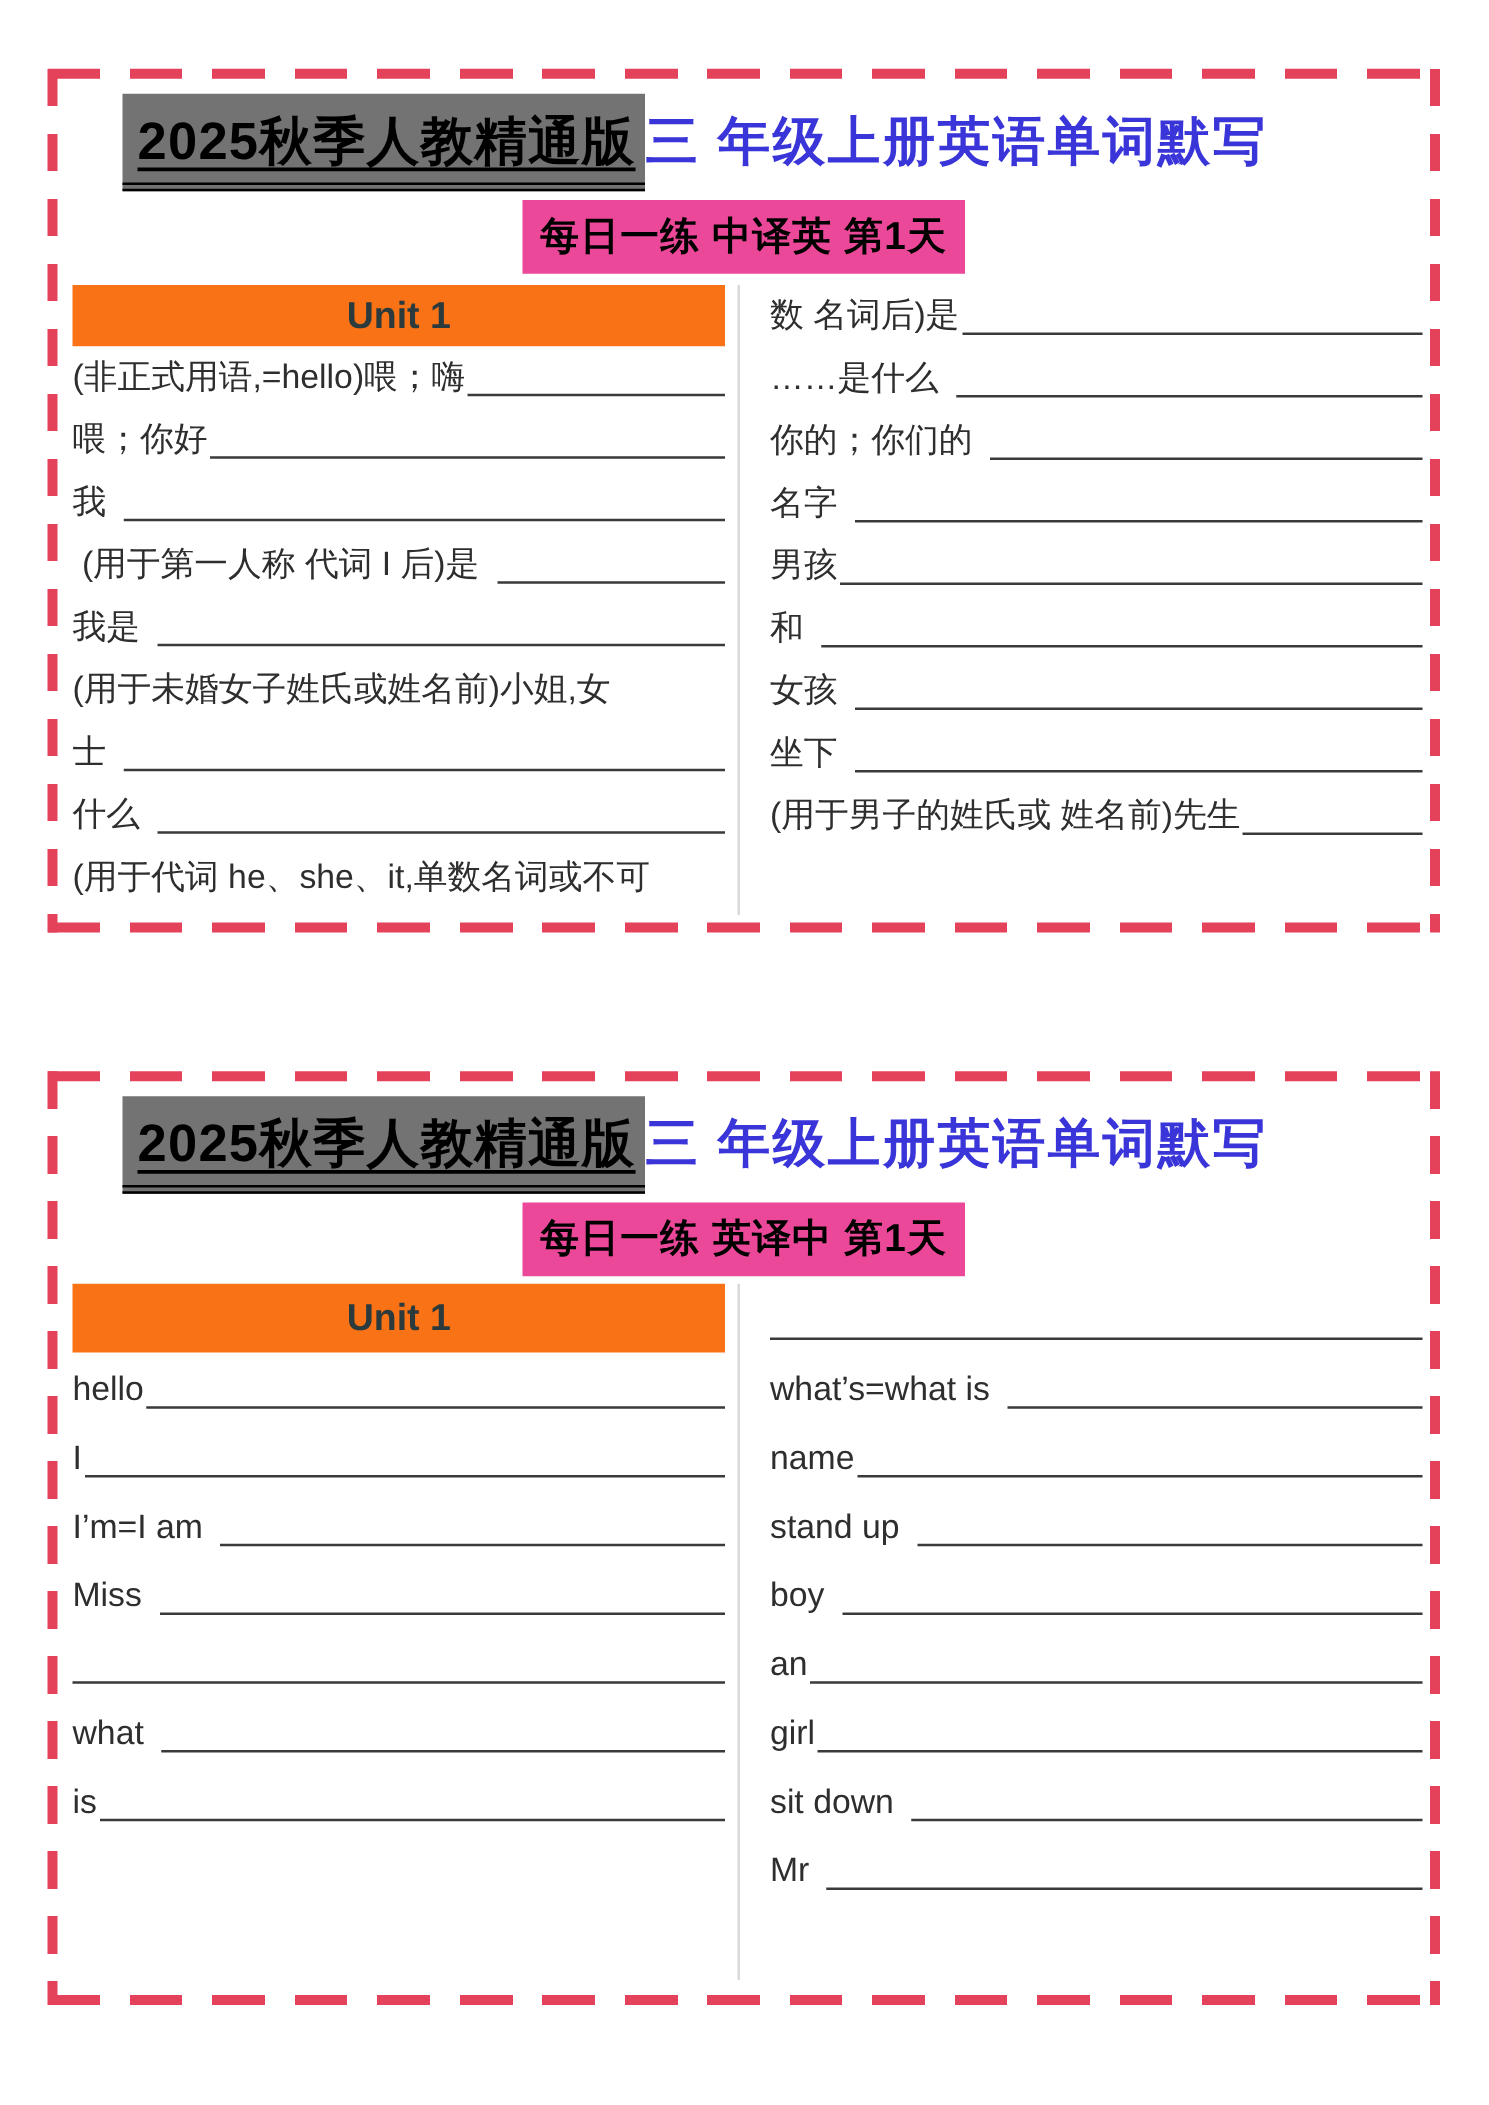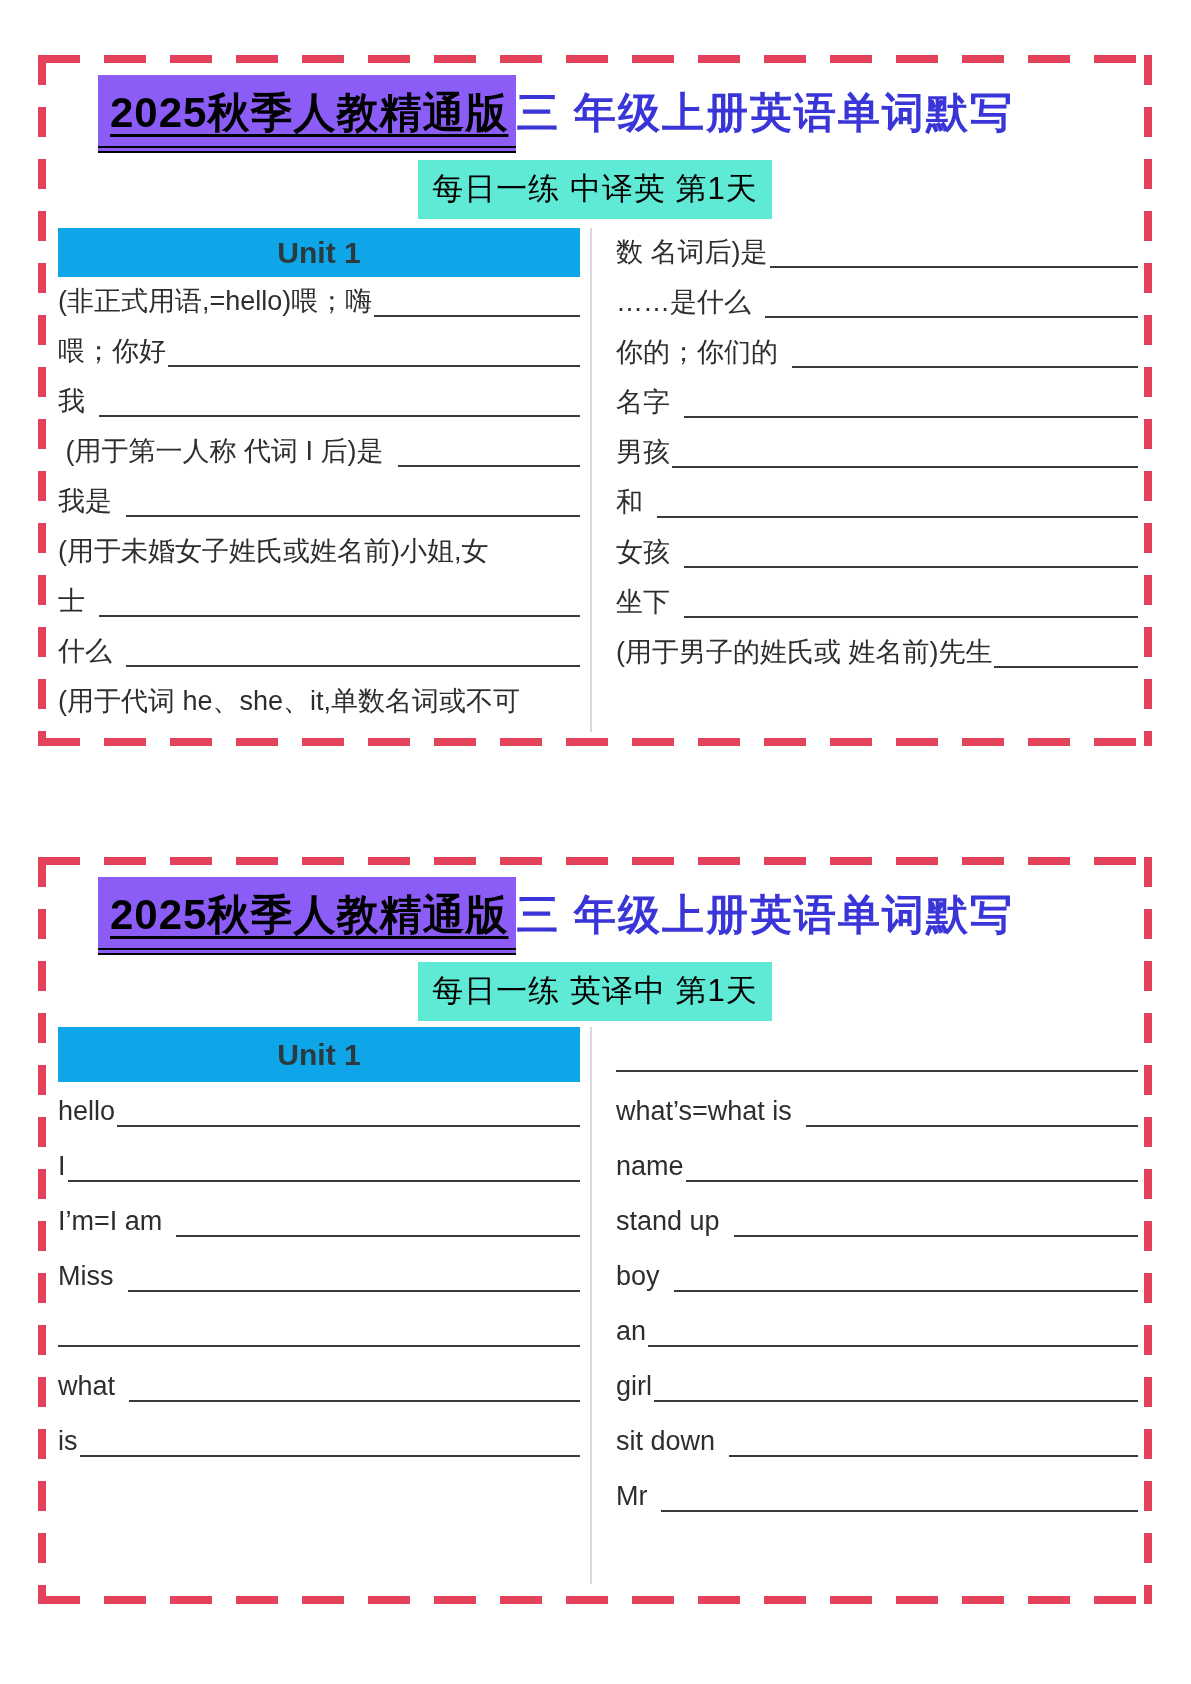--- a/index.html
+++ b/index.html
@@ -23,52 +23,52 @@
   }
   .edge.top { top: 0; } .edge.bottom { bottom: 0; }
   .edge.left, .edge.right {
     top: 0; bottom: 0; width: 8px;
     background: repeating-linear-gradient(180deg, #e4415a 0 30px, transparent 30px 52px);
   }
   .edge.left { left: 0; } .edge.right { right: 0; }
 
   .title-row { position: absolute; top: 20px; left: 60px; white-space: nowrap; z-index: 1; }
   .title-hl {
-    display: inline-block; background: #8b5cf6;
+    display: inline-block; background: #737373;
     padding: 10px 8px 5px 12px;
     border-bottom: 7px double #000;
   }
   .title-hl-text {
     font-weight: bold; font-size: 42px; color: #000;
     letter-spacing: 1px;
     text-decoration: underline;
     text-decoration-thickness: 3px;
     text-underline-offset: 7px;
   }
   .title-blue {
     font-weight: bold; font-size: 42px; color: #3a35d8; letter-spacing: 2px;
   }
 
   .subtitle { position: absolute; top: 105px; left: 0; right: 0; text-align: center; z-index: 1; }
   .subtitle-hl {
-    display: inline-block; background: #5eead4; color: #000;
-    font-weight: normal; font-size: 31px; padding: 8px 14px 9px 14px;
+    display: inline-block; background: #ec4899; color: #000;
+    font-weight: bold; font-size: 31px; padding: 8px 14px 9px 14px;
     letter-spacing: 1px;
   }
 
   .columns { position: absolute; left: 20px; right: 14px; display: flex; z-index: 1; }
   #card1 .columns { top: 173px; bottom: 14px; }
   #card2 .columns { top: 170px; bottom: 20px; }
   .col { flex: 1 1 0; display: flex; flex-direction: column; min-width: 0; }
   .col-left  { padding-right: 10px; }
   .col-right { padding-left: 24px; }
   .divider { flex: 0 0 2px; width: 2px; background: #d9d9d9; }
 
   .unit-header {
-    background: #0ea5e9; color: #2b3a3c;
+    background: #f97316; color: #2b3a3c;
     display: flex; align-items: center; justify-content: center;
     font-weight: bold; font-size: 30px;
   }
   #card1 .unit-header { height: 49px; }
   #card2 .unit-header { height: 55px; }
 
   .row { display: flex; align-items: flex-end; text-align: center; }
   #card1 .row { height: 50px; }
   #card2 .row { height: 55px; }
   .label {

